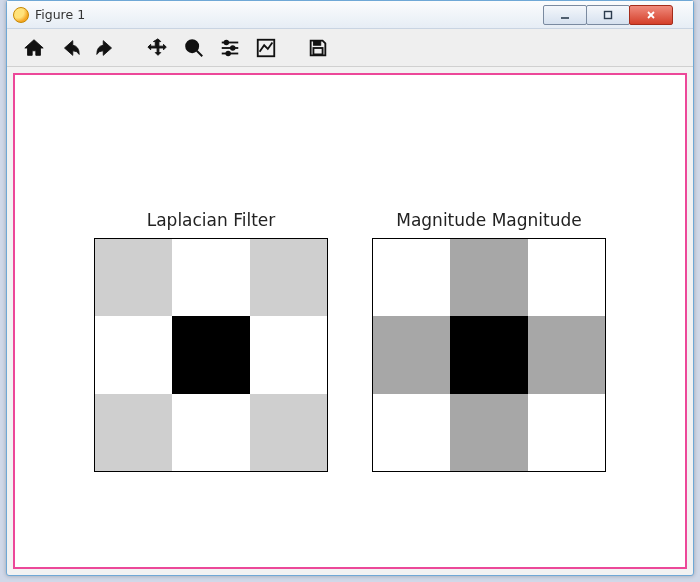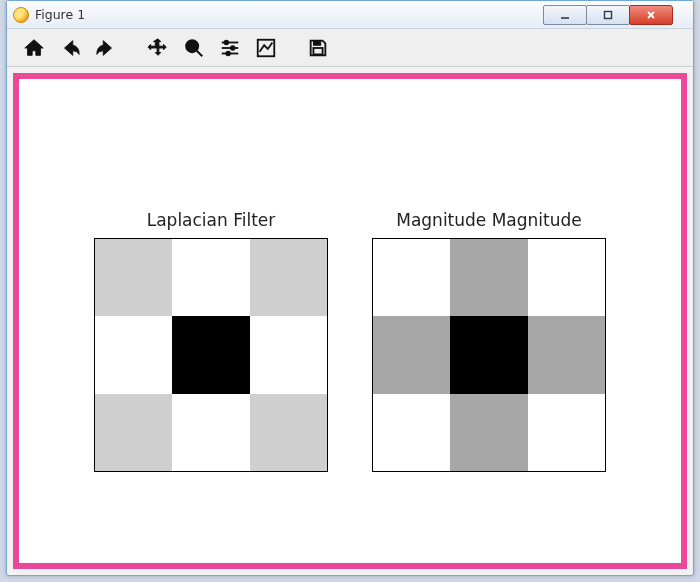--- a/index.html
+++ b/index.html
@@ -78,21 +78,21 @@
     border-radius: 3px;
     cursor: pointer;
   }
   .tbtn svg { stroke: #111; fill: #111; }
   .tgap { width: 10px; }
 
   .canvas-area {
     flex: 1 1 auto;
     background: #ffffff;
     margin: 6px;
-    border: 6px solid #ec4899;
+    border: 2px solid #ec4899;
     position: relative;
     display: flex;
     align-items: center;
     justify-content: center;
     gap: 44px;
     padding-top: 40px;
   }
   .subplot {
     display: flex;
     flex-direction: column;

